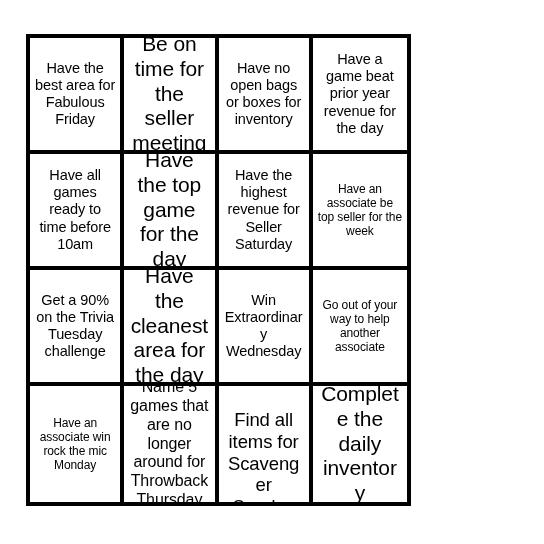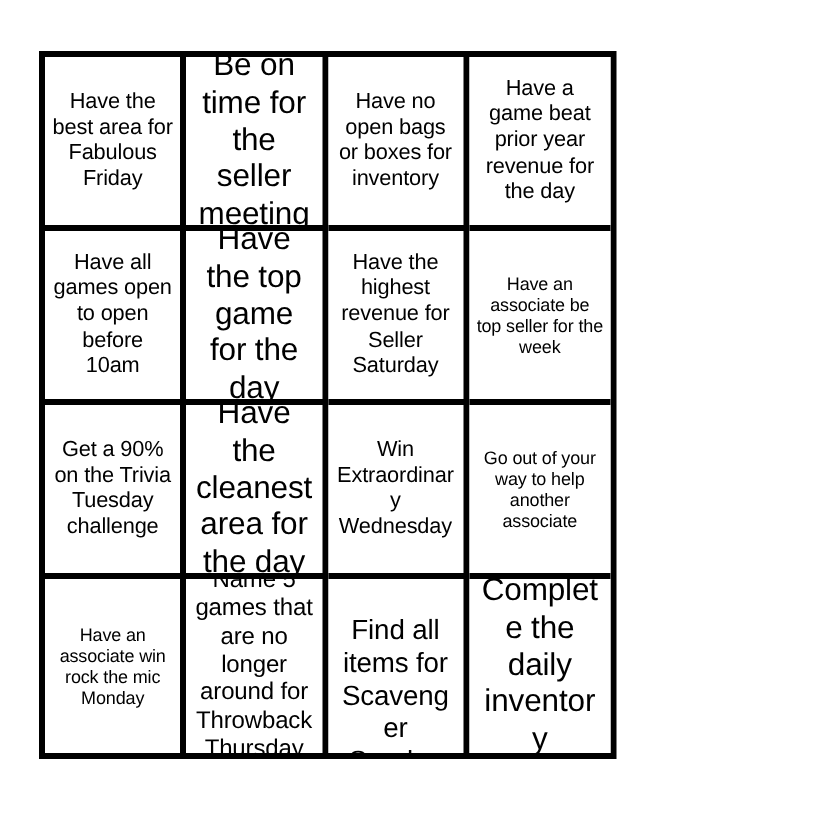--- a/index.html
+++ b/index.html
@@ -74,21 +74,21 @@
     <span class="cell-text fs-xl">Be on time for the seller meeting</span>
   </div>
   <div class="bingo-cell">
     <span class="cell-text fs-sm">Have no open bags or boxes for inventory</span>
   </div>
   <div class="bingo-cell">
     <span class="cell-text fs-sm">Have a game beat prior year revenue for the day</span>
   </div>
 
   <div class="bingo-cell">
-    <span class="cell-text fs-sm">Have all games open to open before 10am</span>
+    <span class="cell-text fs-sm">Have all games ready to time before 10am</span>
   </div>
   <div class="bingo-cell">
     <span class="cell-text fs-xl">Have the top game for the day</span>
   </div>
   <div class="bingo-cell">
     <span class="cell-text fs-sm">Have the highest revenue for Seller Saturday</span>
   </div>
   <div class="bingo-cell">
     <span class="cell-text fs-md">Have an associate be top seller for the week</span>
   </div>

